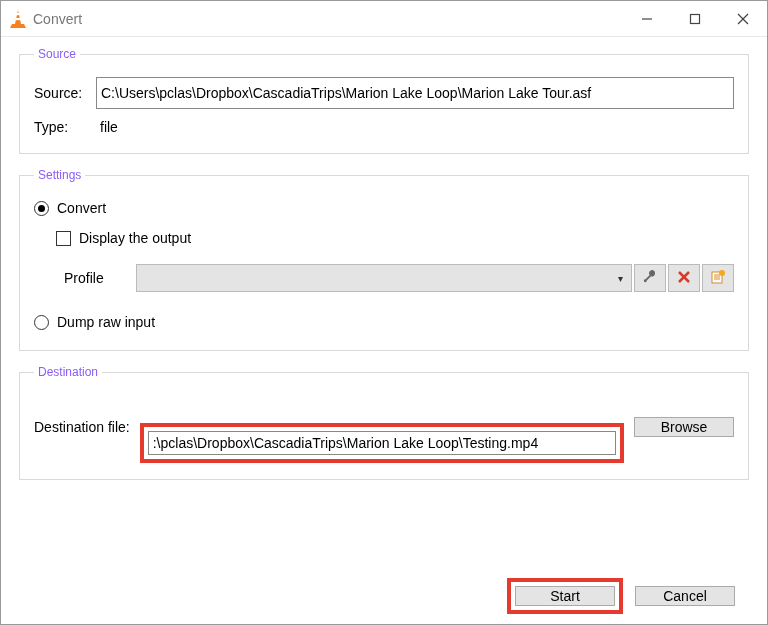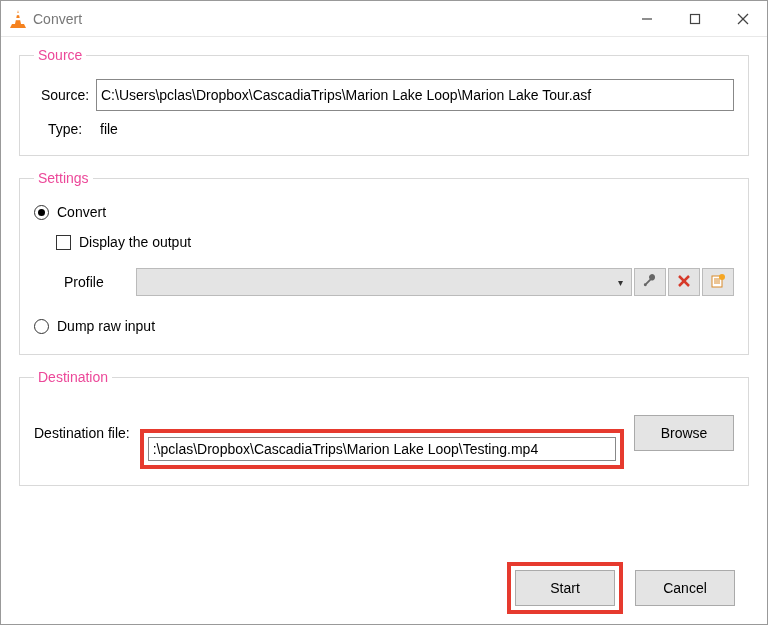--- a/index.html
+++ b/index.html
@@ -44,34 +44,33 @@
     padding: 10px 18px 0 18px;
   }
 
   fieldset {
     border: 1px solid #d9d9d9;
     margin: 0 0 14px 0;
     padding: 12px 14px 14px 14px;
     position: relative;
   }
   legend {
-    font-size: 14px;
+    font-size: 12px;
     padding: 0 4px;
-    color: #ec4899;
+    color: #8b5cf6;
   }
 
   .row {
     display: flex;
     align-items: center;
     margin: 4px 0;
   }
   .field-label {
     width: 62px;
     flex: 0 0 auto;
-    text-align: center;
   }
   .source-input {
     flex: 1;
     height: 32px;
     border: 1px solid #888;
     padding: 0 4px;
     font-size: 14px;
     font-family: inherit;
     background: #fff;
   }
@@ -118,21 +117,21 @@
     flex: 1; position: relative;
     border: 4px solid #e63a2e;
     padding: 4px;
     margin-top: 32px;
   }
   .dest-input {
     width: 100%; height: 24px; border: 1px solid #888; padding: 0 4px;
     font-size: 14px; font-family: inherit; background: #fff;
   }
   .btn {
-    height: 36px; border: 1px solid #aaa; background: #e4e4e4;
+    height: 20px; border: 1px solid #aaa; background: #e4e4e4;
     padding: 0 20px; font-size: 14px; font-family: inherit;
     display: inline-flex; align-items: center; justify-content: center;
     min-width: 100px;
   }
 
   
   .bottom-bar {
     position: absolute;
     right: 32px;
     bottom: 10px;

